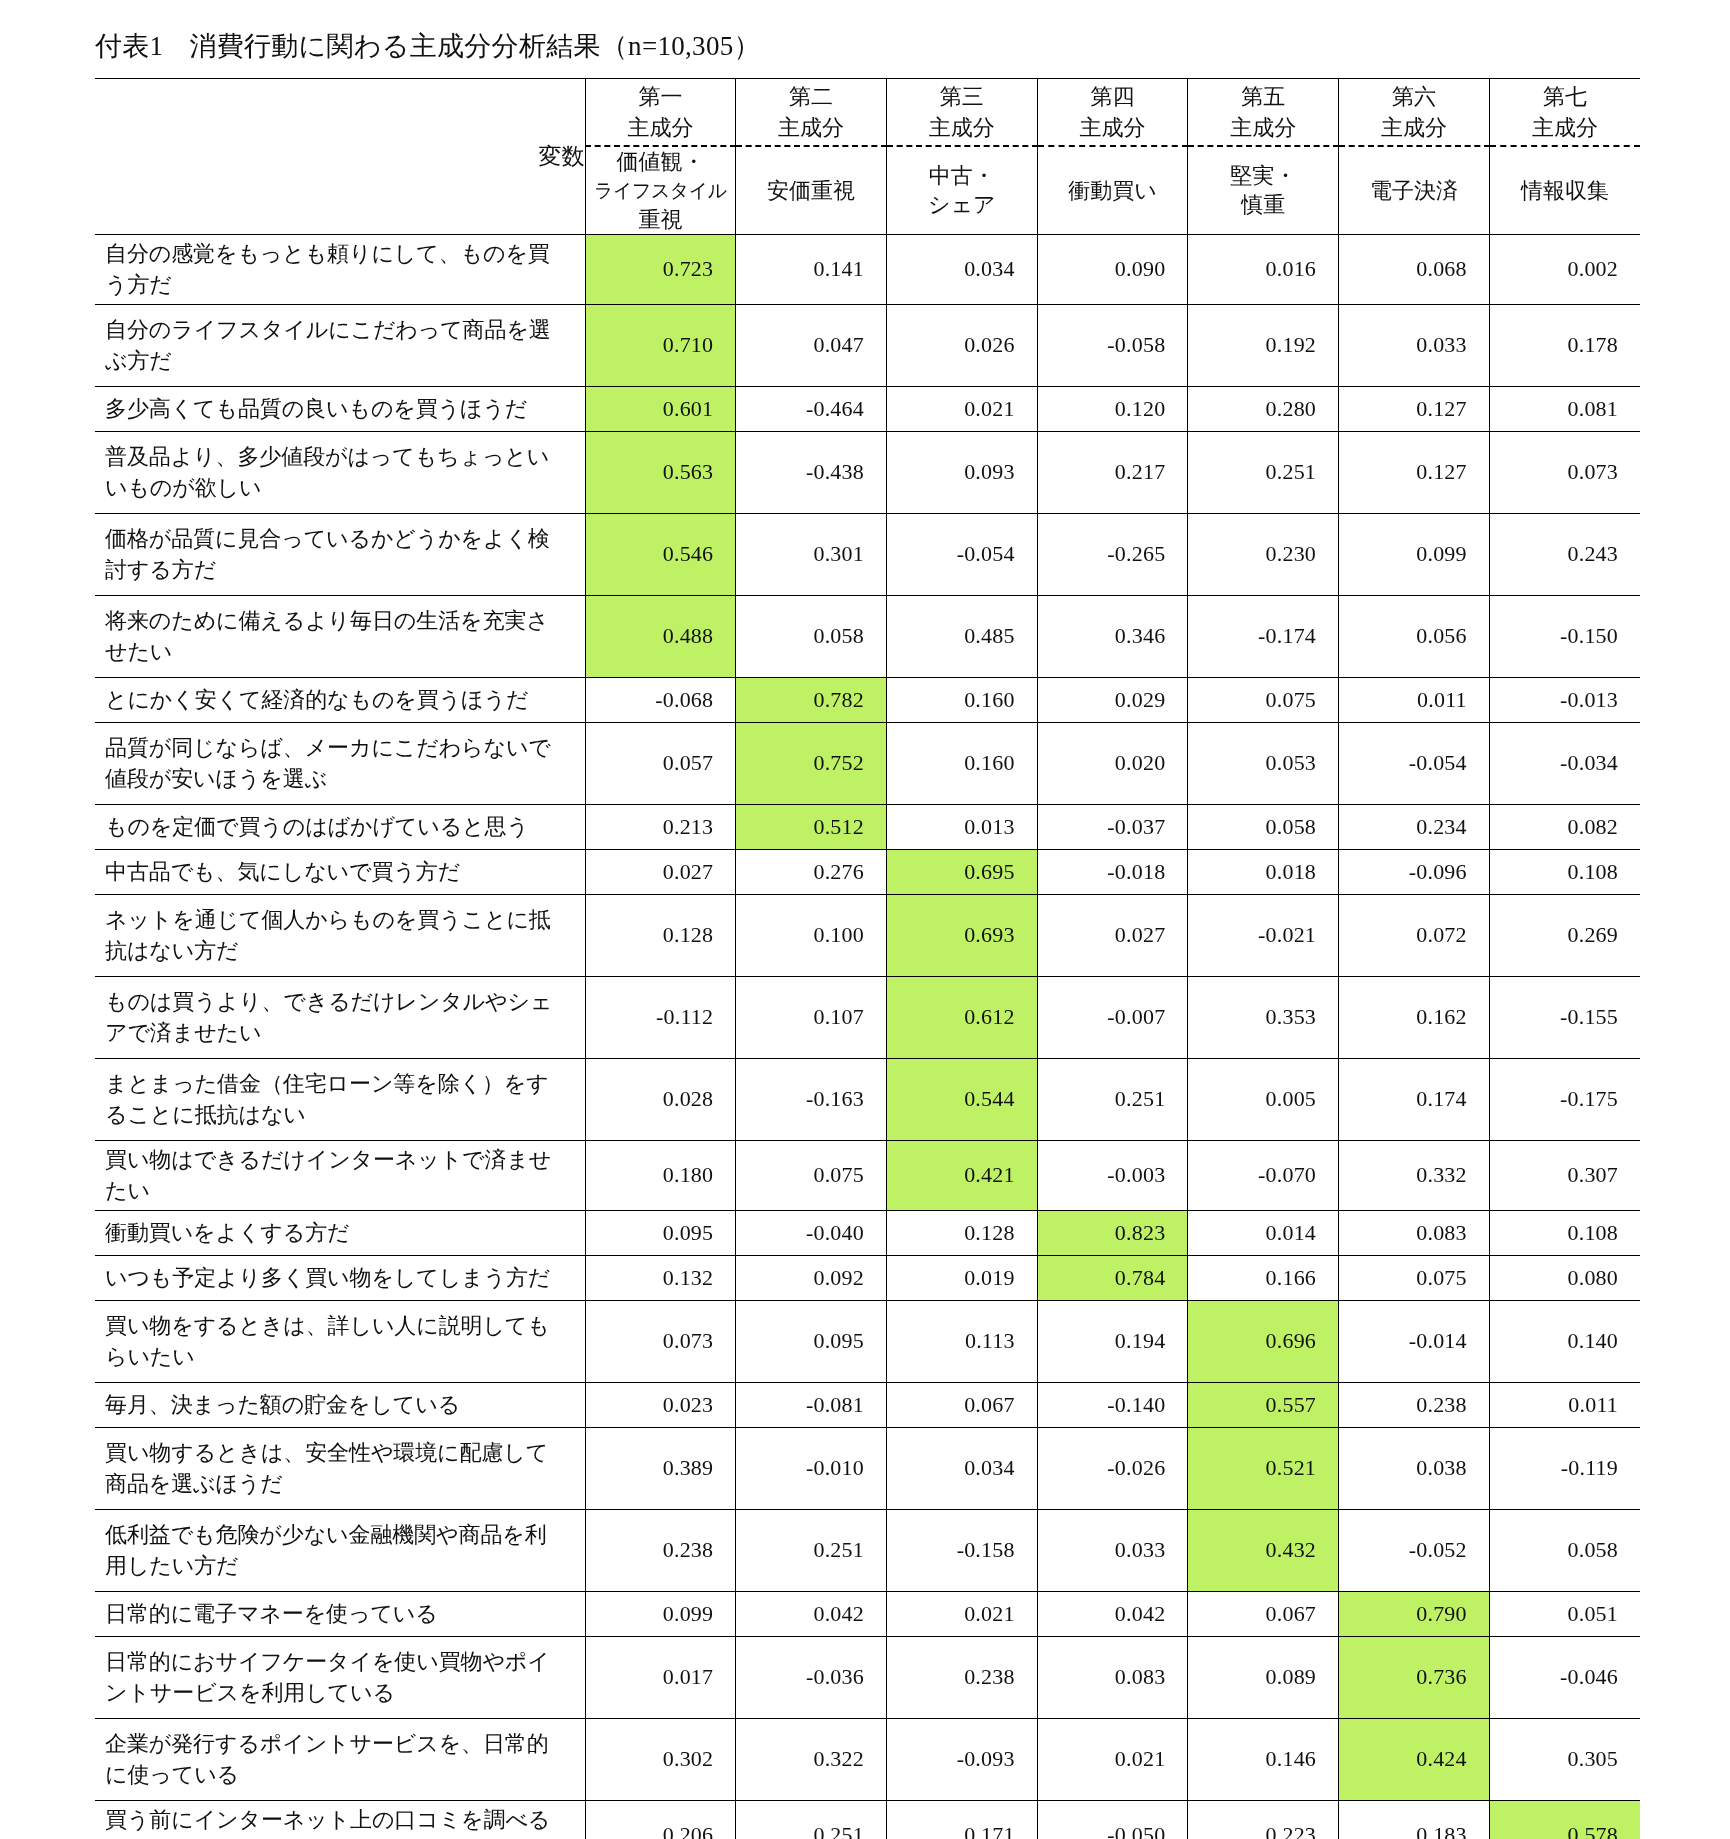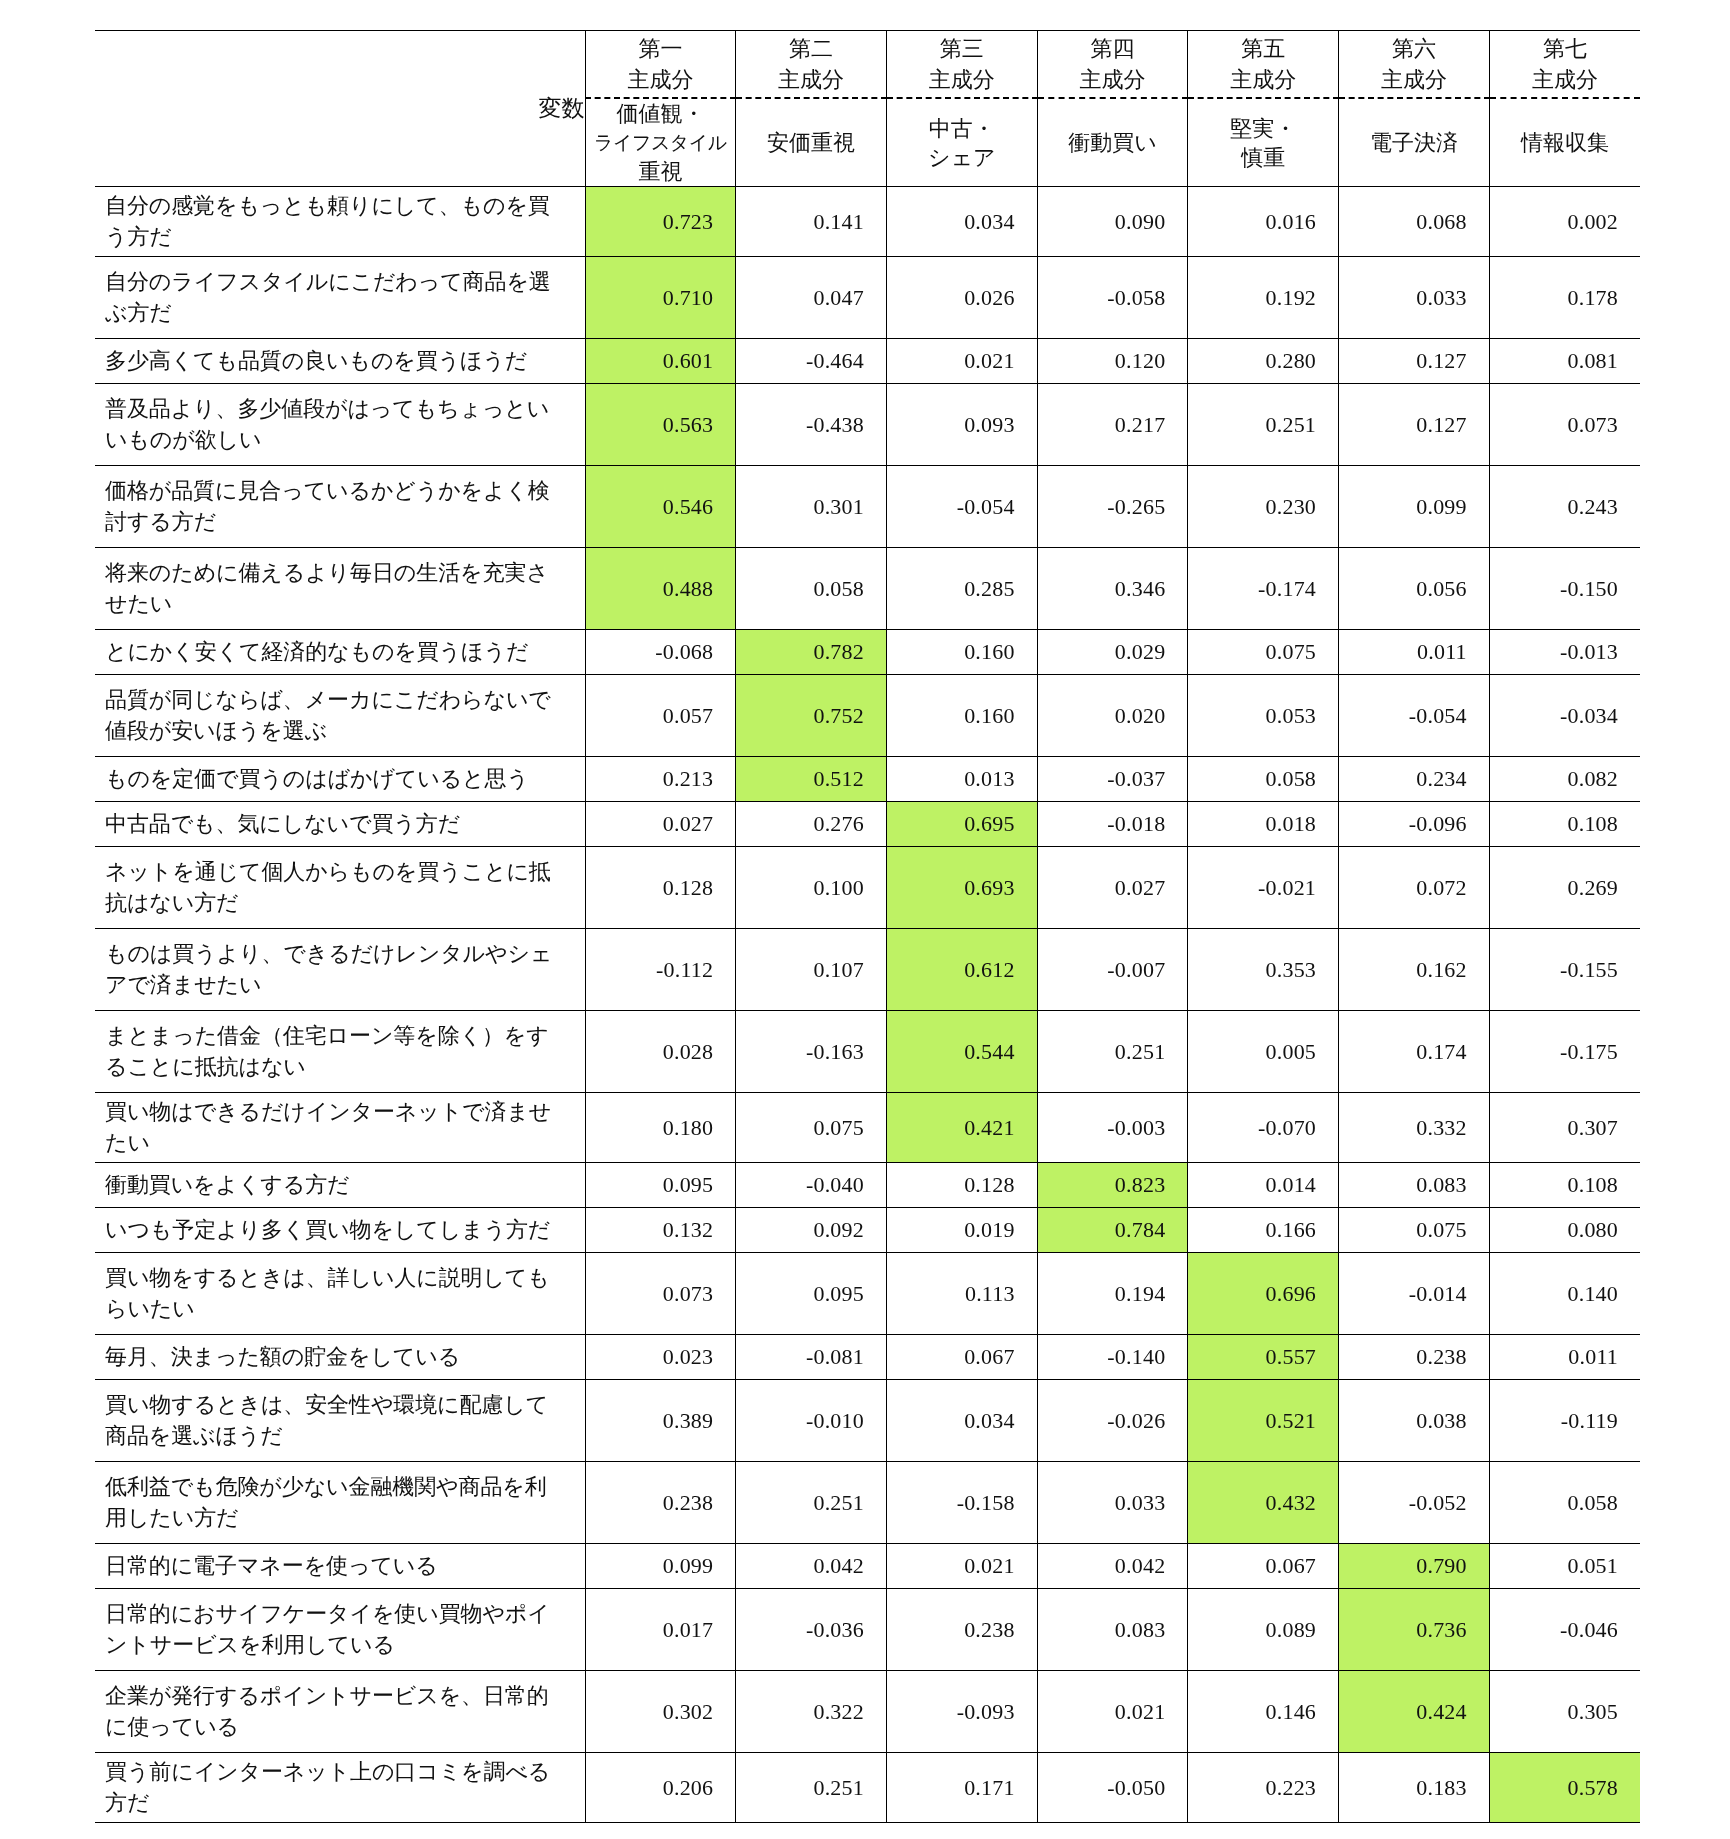--- a/index.html
+++ b/index.html
@@ -108,20 +108,23 @@
   .pca tr.r1 td { height: 37px; }
   .pca tr.r2 td { height: 74px; }
 
   td.hl { background-color: #bef264; }
 </style>
 </head>
 <body>
 
 <div class="page">
 
+  <div class="doc-title">
+    <span class="title-num">付表1</span><span>消費行動に関わる主成分分析結果（n=10,305）</span>
+  </div>
 
   <table class="pca">
     <colgroup>
       <col class="c-var">
       <col class="c-num">
         <col class="c-num">
         <col class="c-num">
         <col class="c-num">
       <col class="c-num">
         <col class="c-num">
@@ -235,21 +238,21 @@
           <td class="num">-0.054</td>
           <td class="num">-0.265</td>
           <td class="num">0.230</td>
           <td class="num">0.099</td>
           <td class="num no-side-r">0.243</td>
         </tr>
         <tr class="r2">
           <td class="var no-side-l">将来のために備えるより毎日の生活を充実させたい</td>
           <td class="num hl">0.488</td>
           <td class="num">0.058</td>
-          <td class="num">0.285</td>
+          <td class="num">0.485</td>
           <td class="num">0.346</td>
           <td class="num">-0.174</td>
           <td class="num">0.056</td>
           <td class="num no-side-r">-0.150</td>
         </tr>
         <tr class="r1">
           <td class="var no-side-l">とにかく安くて経済的なものを買うほうだ</td>
           <td class="num">-0.068</td>
           <td class="num hl">0.782</td>
           <td class="num">0.160</td>

